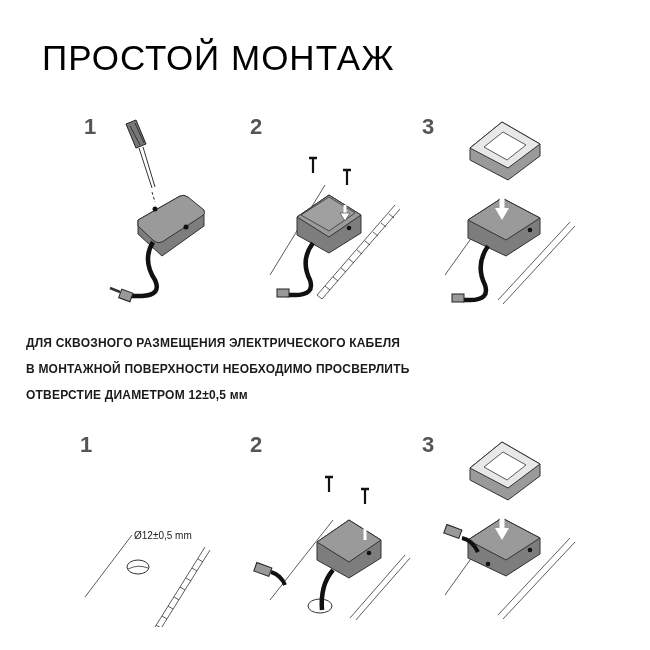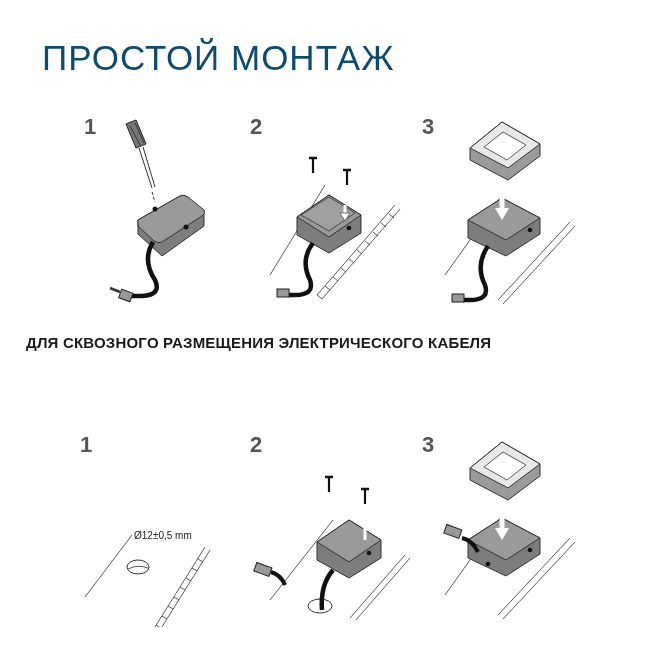--- a/index.html
+++ b/index.html
@@ -1,18 +1,18 @@
 <!DOCTYPE html>
 <html><head>
 <meta charset="utf-8">
 <style>
   html, body { margin:0; padding:0; background:#ffffff; }
   body { width:650px; height:650px; position:relative; overflow:hidden; font-family:"Liberation Sans", sans-serif; color:#111; }
-  .title { position:absolute; left:42px; top:38px; font-size:35px; letter-spacing:1px; font-weight:400; color:#0c4a6e; white-space:nowrap; }
-  .desc { position:absolute; left:26px; top:330px; font-size:15px; line-height:26px; font-weight:700; color:#1a1a1a; letter-spacing:0.2px; white-space:nowrap; }
+  .title { position:absolute; left:42px; top:38px; font-size:35px; letter-spacing:1px; font-weight:400; color:#000000; white-space:nowrap; }
+  .desc { position:absolute; left:26px; top:330px; font-size:12px; line-height:26px; font-weight:700; color:#1a1a1a; letter-spacing:0.2px; white-space:nowrap; }
   .desc div { height:26px; }
   .step-num { position:absolute; font-size:22px; font-weight:700; color:#555; }
   .panel { position:absolute; }
   .panel svg { display:block; }
   .dim-label { font-family:"Liberation Sans", sans-serif; font-size:10px; fill:#222; }
 </style>
 </head>
 <body>
 
 <div class="title">ПРОСТОЙ МОНТАЖ</div>
@@ -93,20 +93,22 @@
     </g>
     <path d="M62 86 L62 100" stroke="#fff" stroke-width="5"></path>
     <path d="M55 98 L62 110 L69 98 Z" fill="#fff"></path>
     <path d="M48 136 Q35 155 45 175 Q50 190 30 190 L22 190" fill="none" stroke="#111" stroke-width="4.5"></path>
     <rect x="12" y="184" width="12" height="8" fill="#999" stroke="#222" stroke-width="1"></rect>
   </svg>
 </div>
 
 <div class="desc">
   <div>ДЛЯ СКВОЗНОГО РАЗМЕЩЕНИЯ ЭЛЕКТРИЧЕСКОГО КАБЕЛЯ</div>
+  <div>В МОНТАЖНОЙ ПОВЕРХНОСТИ НЕОБХОДИМО ПРОСВЕРЛИТЬ</div>
+  <div>ОТВЕРСТИЕ ДИАМЕТРОМ 12±0,5 мм</div>
 </div>
 
 <div class="step-num" style="left:80px;top:432px;">1</div>
 <div class="step-num" style="left:250px;top:432px;">2</div>
 <div class="step-num" style="left:422px;top:432px;">3</div>
 
 <div class="panel" style="left:80px;top:517px;">
   <svg width="150" height="110" viewBox="0 0 150 110">
     <line x1="5" y1="80" x2="52" y2="18" stroke="#333" stroke-width="0.8"></line>
     <text x="54" y="22" class="dim-label">Ø12±0,5 mm</text>

